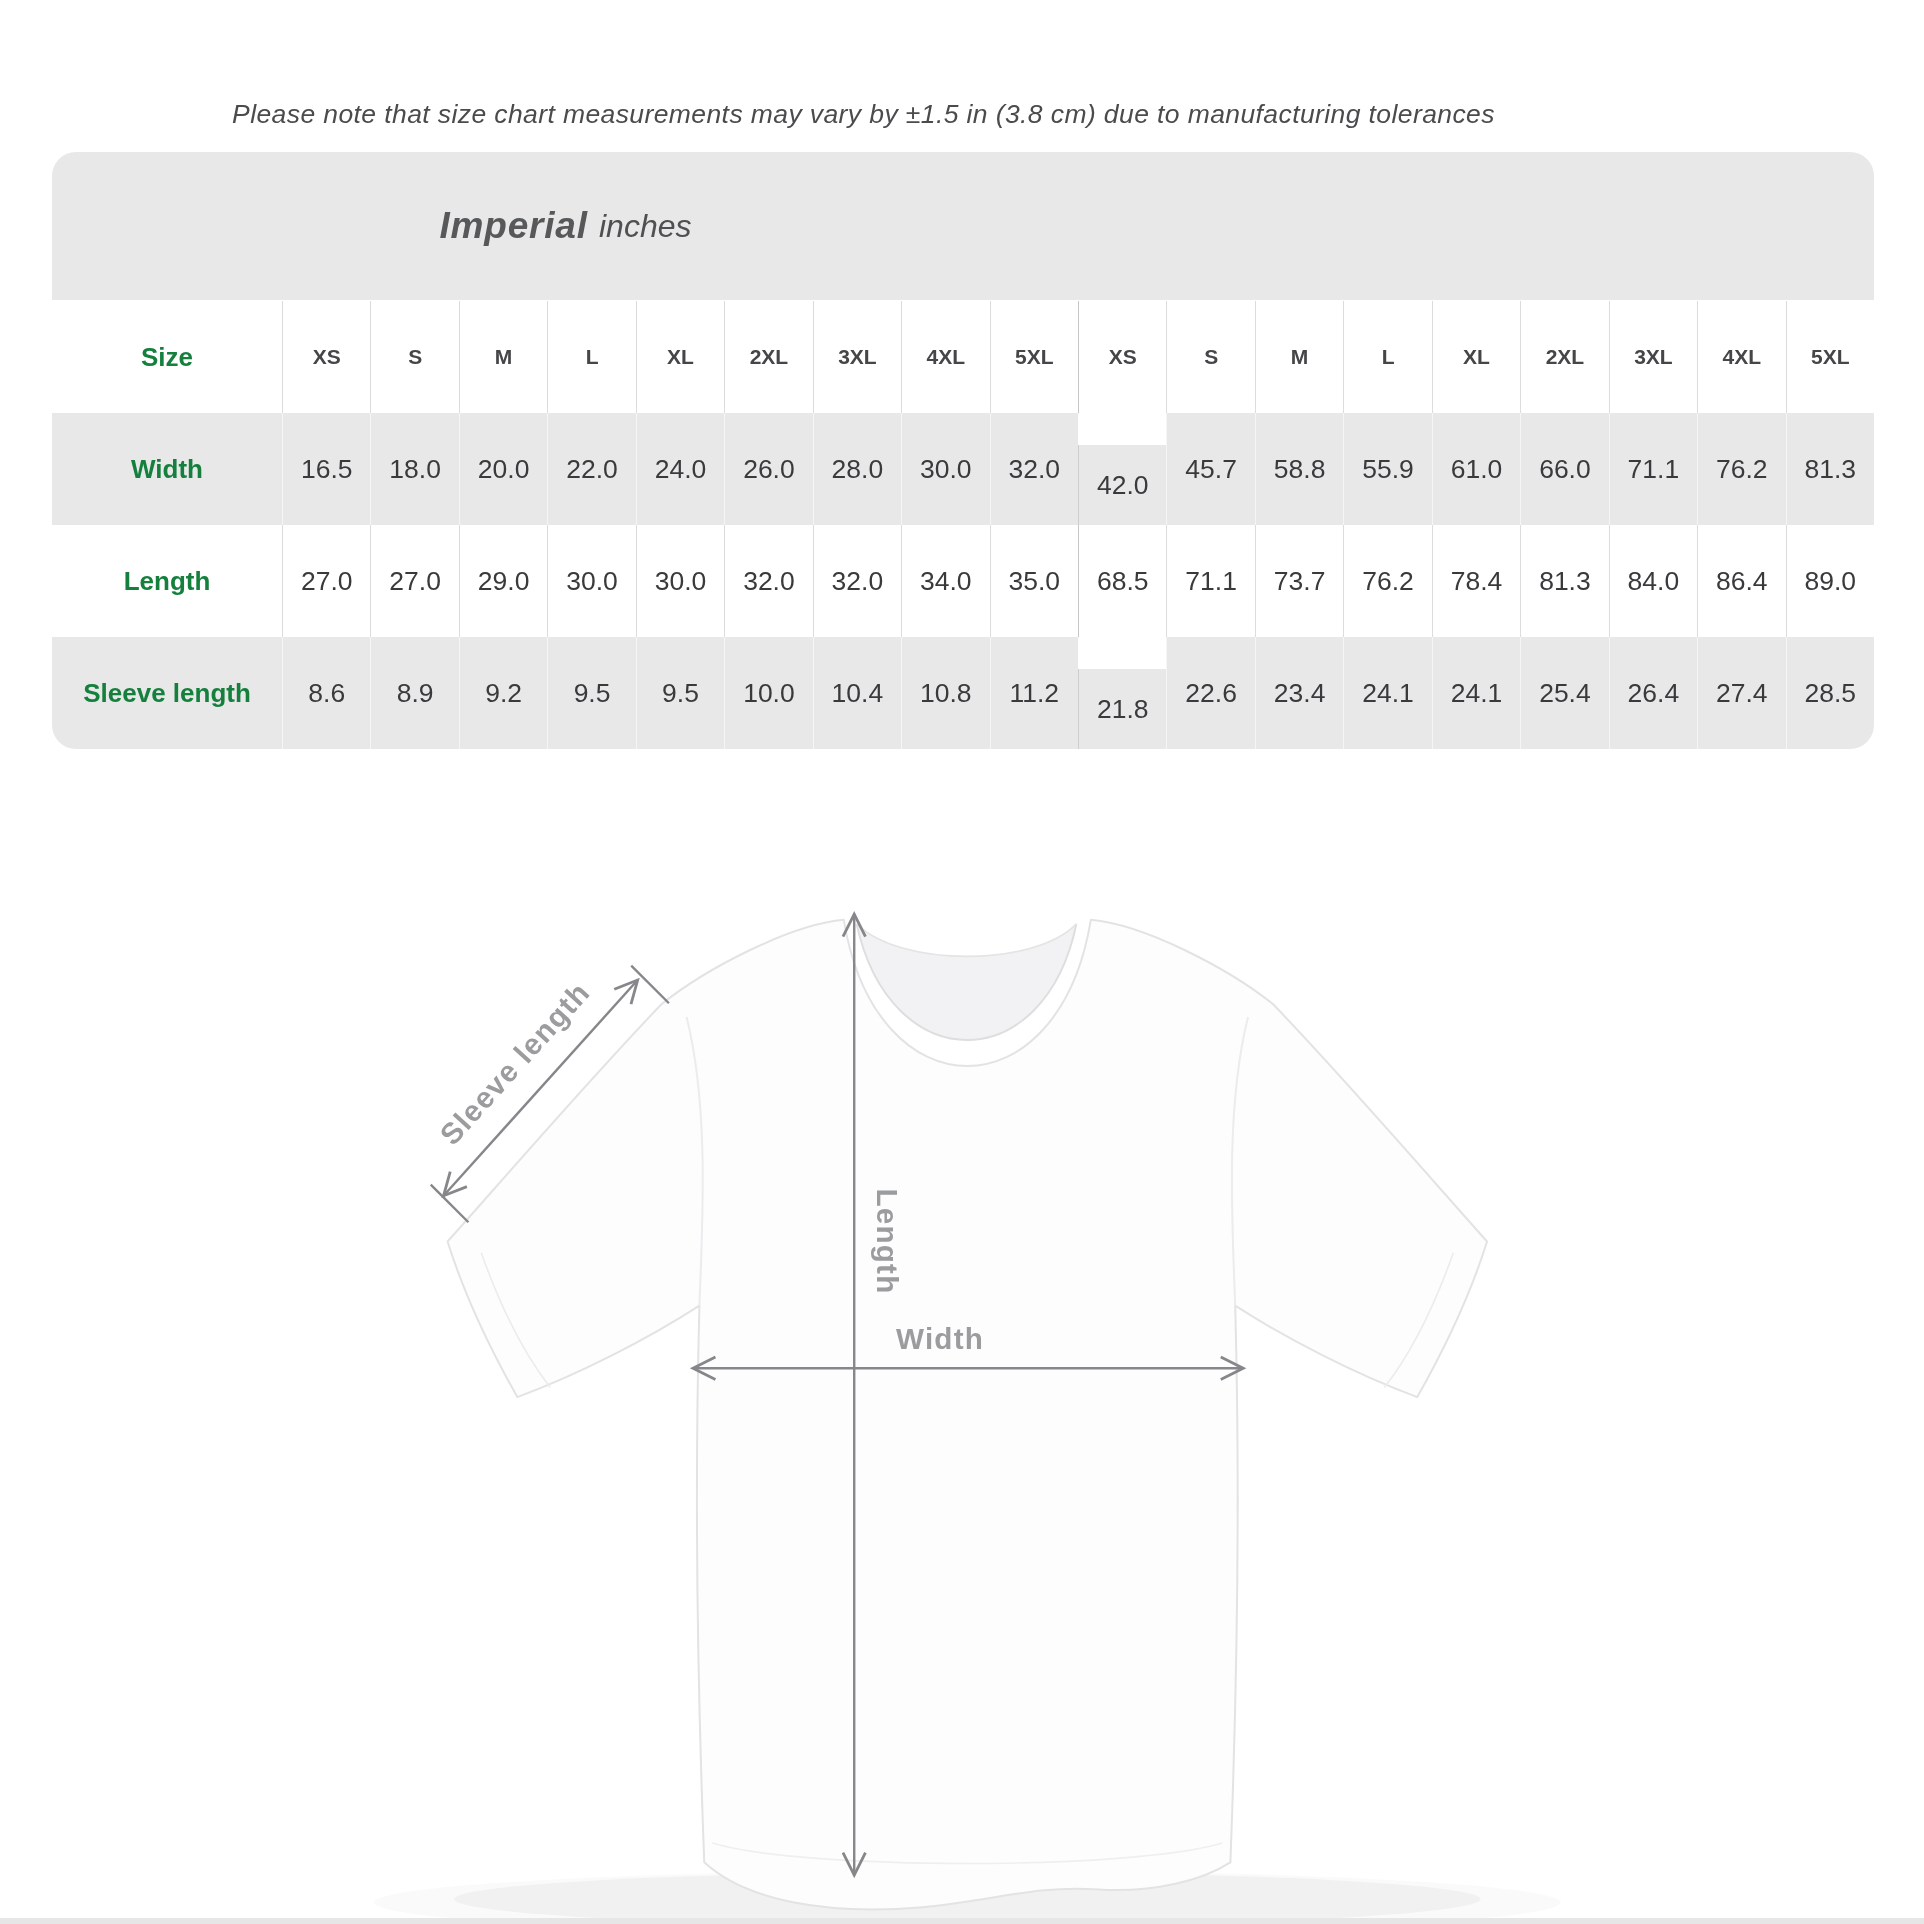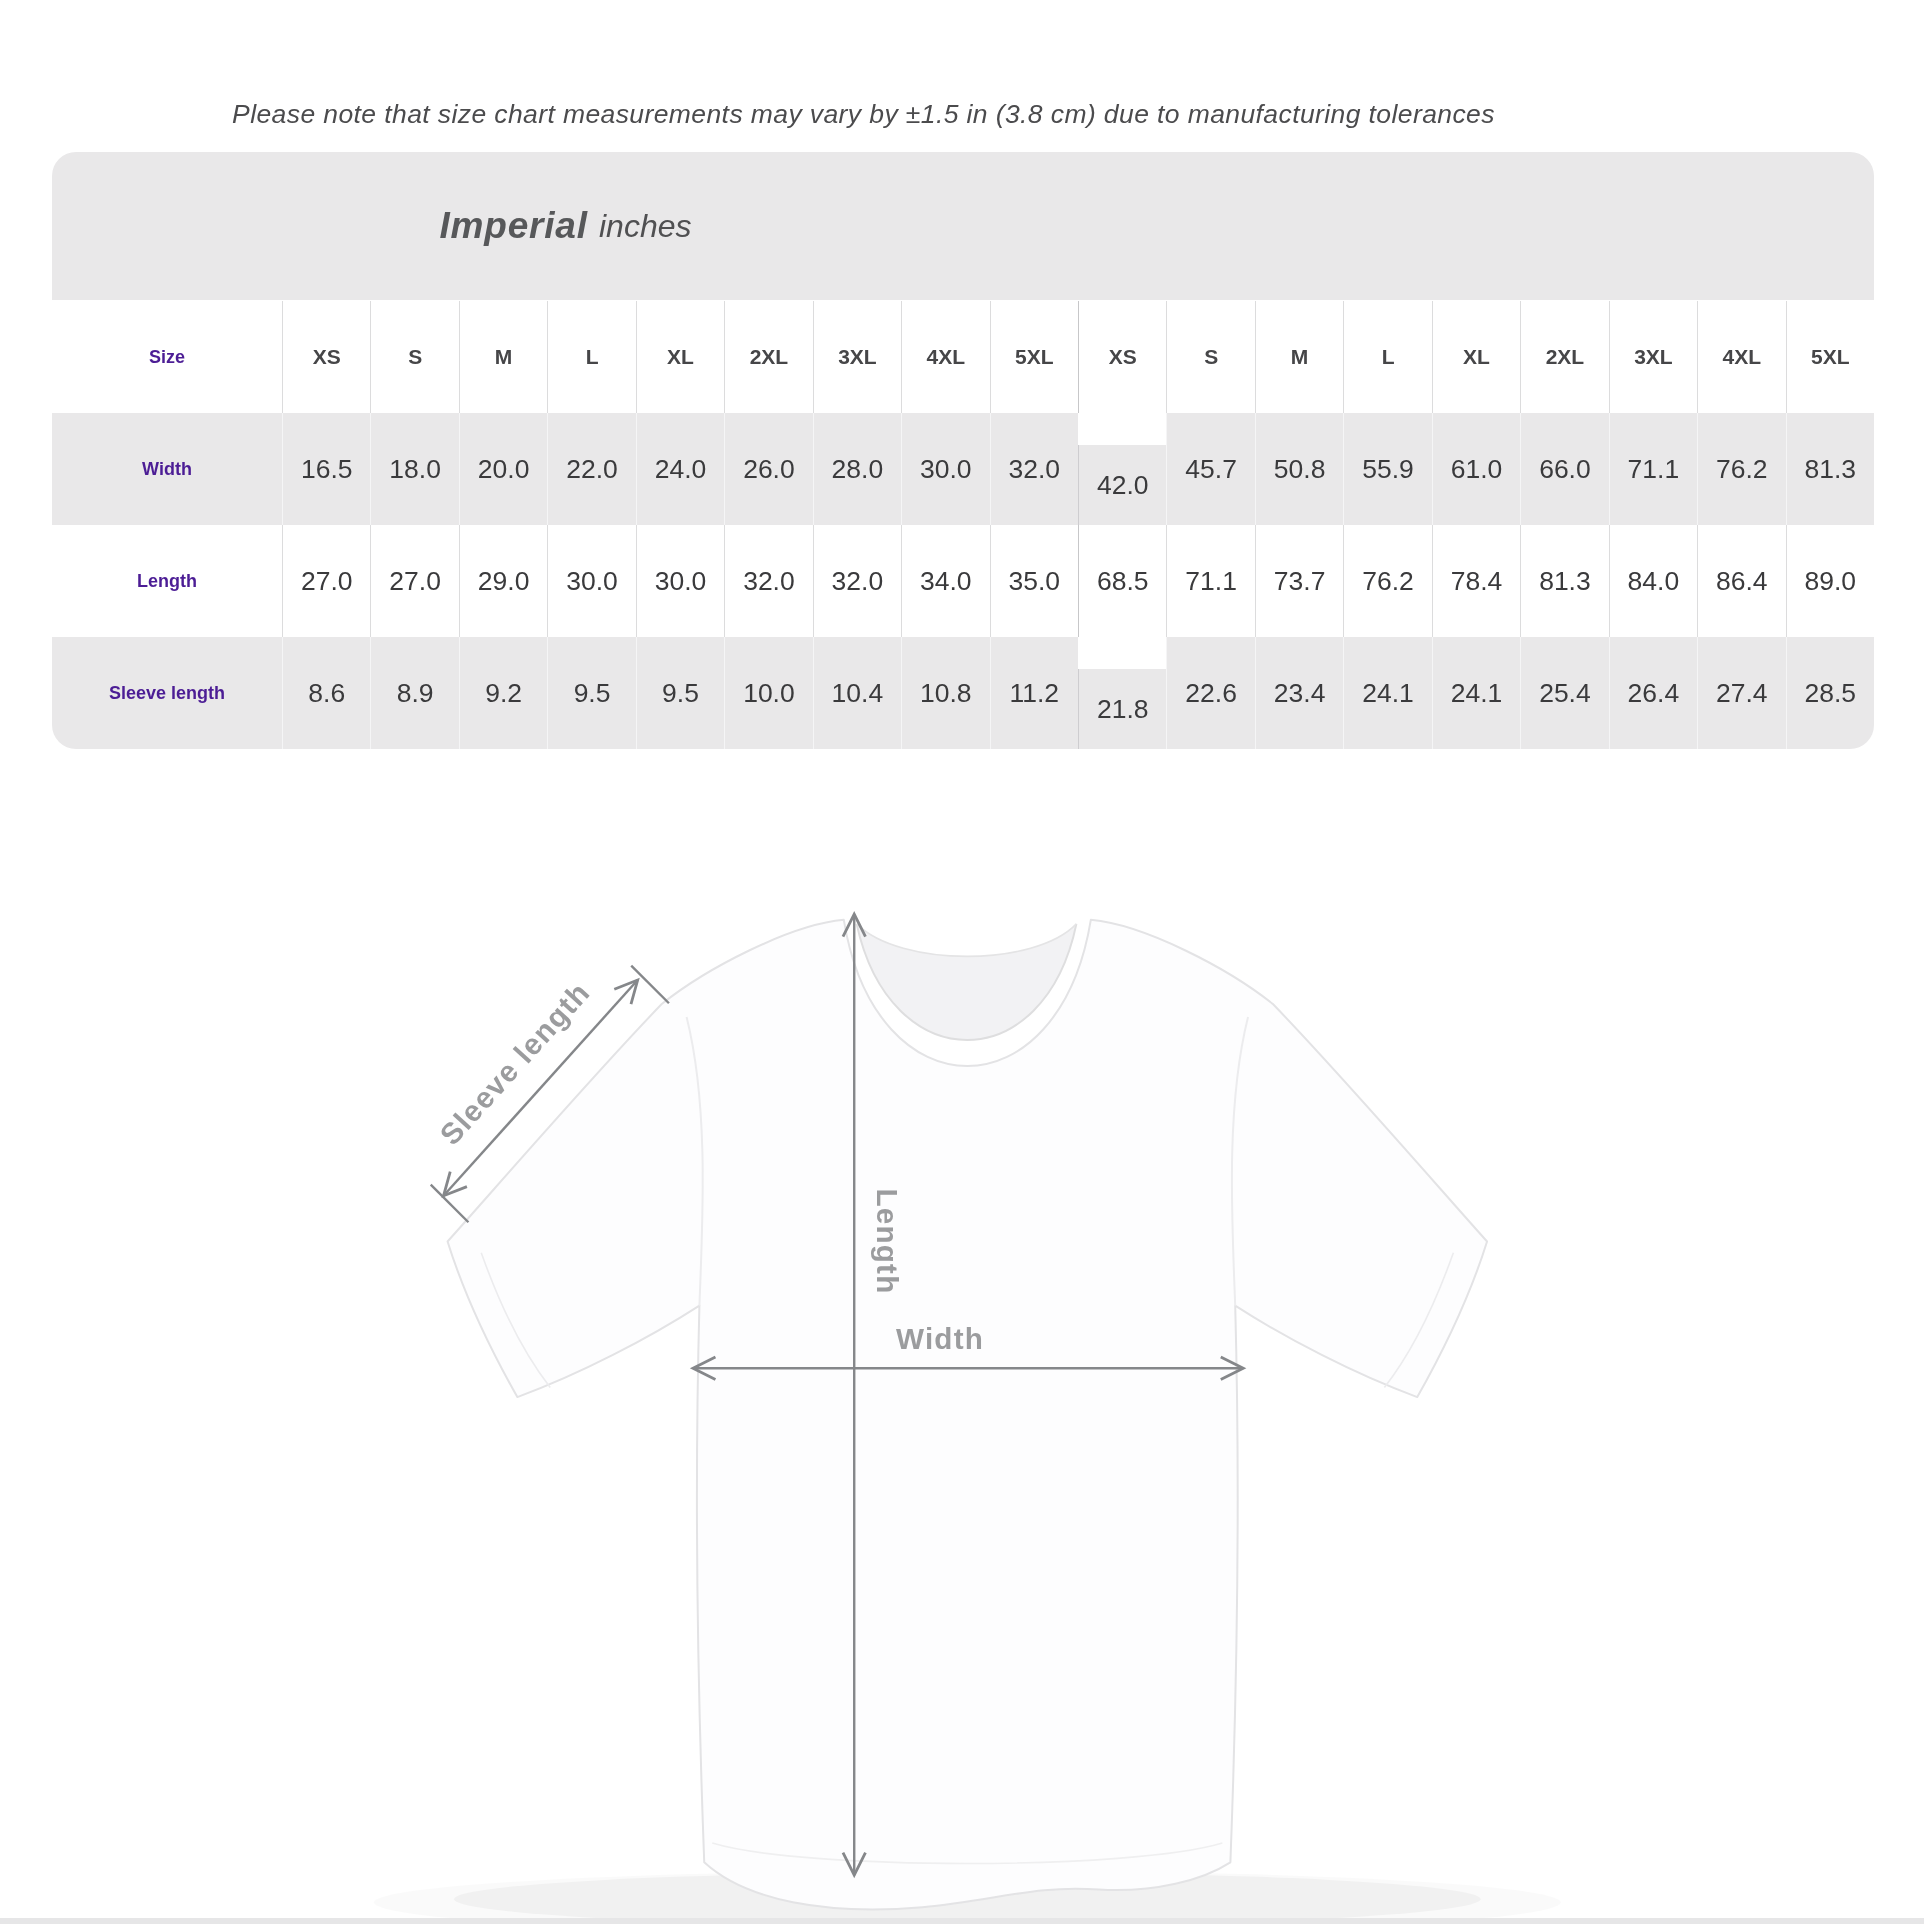--- a/index.html
+++ b/index.html
@@ -18,21 +18,21 @@
   .band .half.met{width:796px;}
   .uname{font-size:37px;font-weight:bold;font-style:italic;color:#57585a;letter-spacing:0.8px;}
   .uunit{font-size:32px;font-style:italic;color:#505052;}
 
   #grid{position:absolute;left:52px;top:301px;width:1822px;
         display:grid;grid-template-columns:230px repeat(18,1fr);grid-auto-rows:112px;}
   .c{display:flex;align-items:center;justify-content:center;
      font-size:26.5px;color:#3a3a3c;}
   .w{background:#ffffff;}
   .g{background:var(--row_stripe);}
-  .lab{font-weight:bold;font-size:18px;color:#4c1d95;}
+  .lab{font-weight:bold;font-size:26px;color:#15803d;}
   .sz{font-weight:600;font-size:21px;color:#464648;}
   .v{border-left:1.6px solid var(--grid_line);}
   .g.v{border-left-color:#f5f5f6;}
   .v.d{border-left-color:var(--unit_divider);}
   .g.v.d{border-left-color:#cecdd0;margin-top:32px;}
   .blc{border-radius:0 0 0 24px;}
   .brc{border-radius:0 0 24px 0;}
 
   
   #tee{position:absolute;left:0;top:882px;width:1925px;height:1043px;}
@@ -79,21 +79,21 @@
       <div class="c g v">18.0</div>
       <div class="c g v">20.0</div>
       <div class="c g v">22.0</div>
       <div class="c g v">24.0</div>
       <div class="c g v">26.0</div>
       <div class="c g v">28.0</div>
       <div class="c g v">30.0</div>
       <div class="c g v">32.0</div>
       <div class="c g v d">42.0</div>
       <div class="c g v">45.7</div>
-      <div class="c g v">50.8</div>
+      <div class="c g v">58.8</div>
       <div class="c g v">55.9</div>
       <div class="c g v">61.0</div>
       <div class="c g v">66.0</div>
       <div class="c g v">71.1</div>
       <div class="c g v">76.2</div>
       <div class="c g v">81.3</div>
       <div class="c w lab">Length</div>
       <div class="c w v">27.0</div>
       <div class="c w v">27.0</div>
       <div class="c w v">29.0</div>

